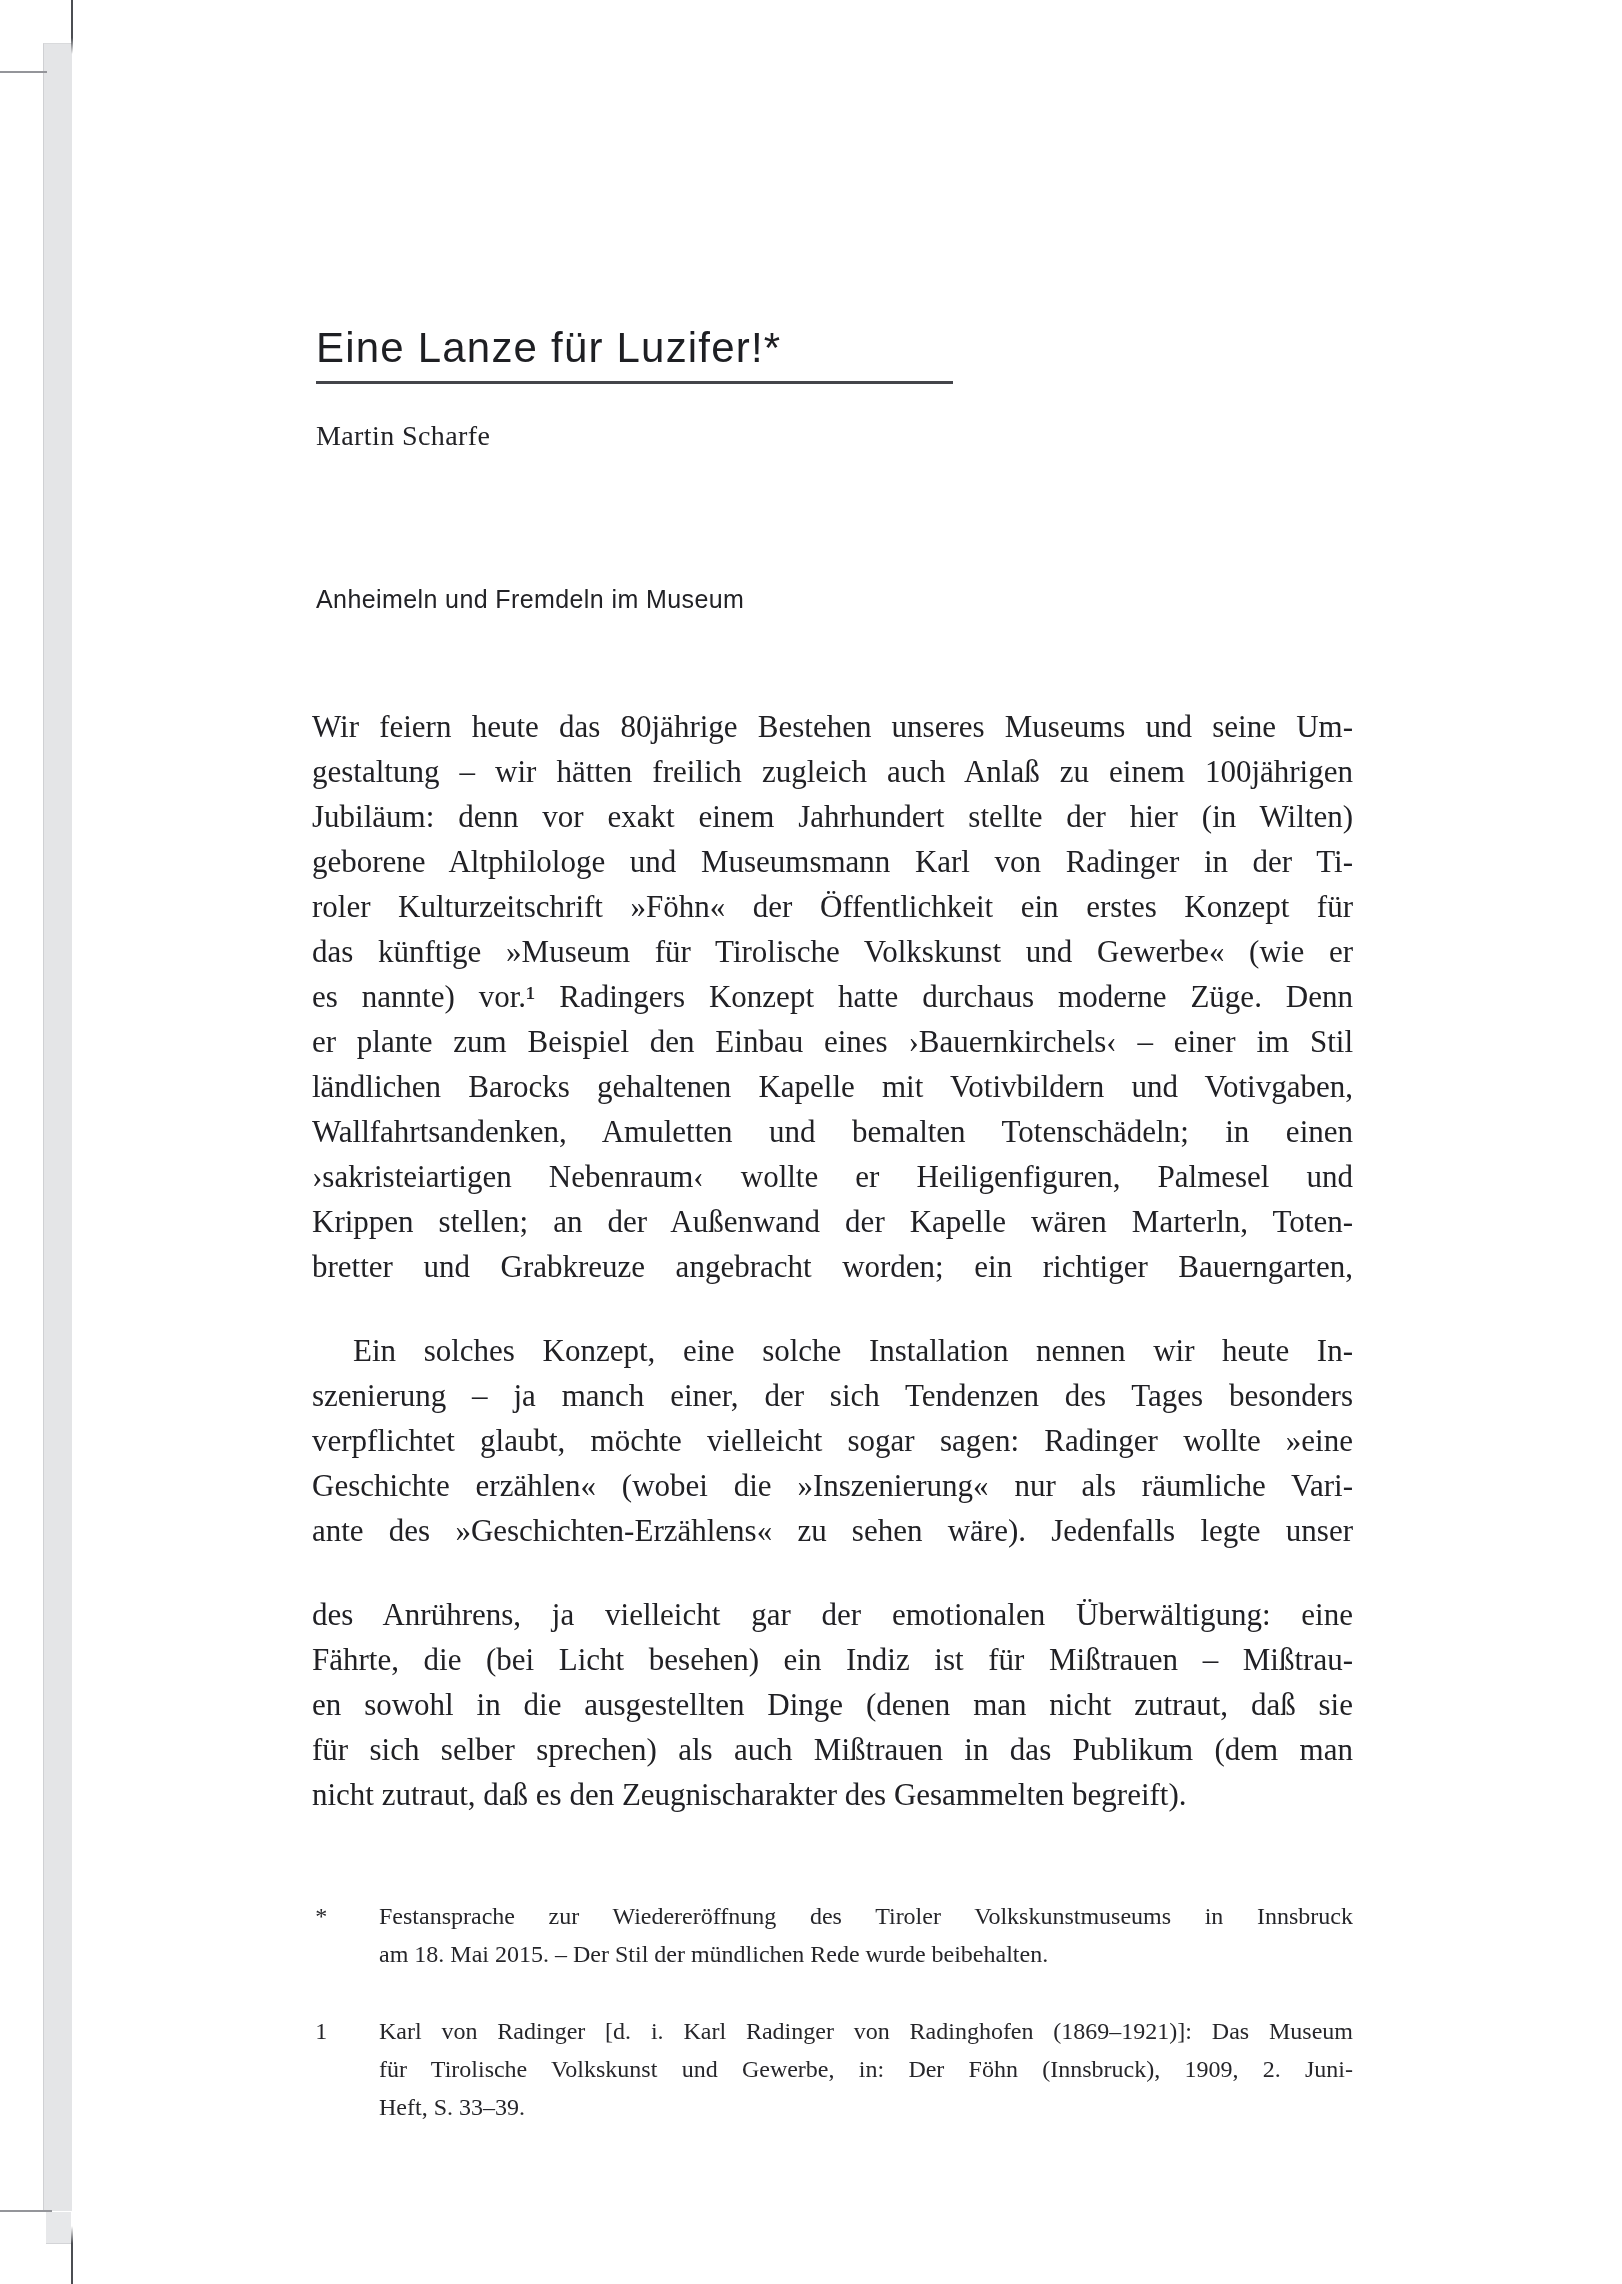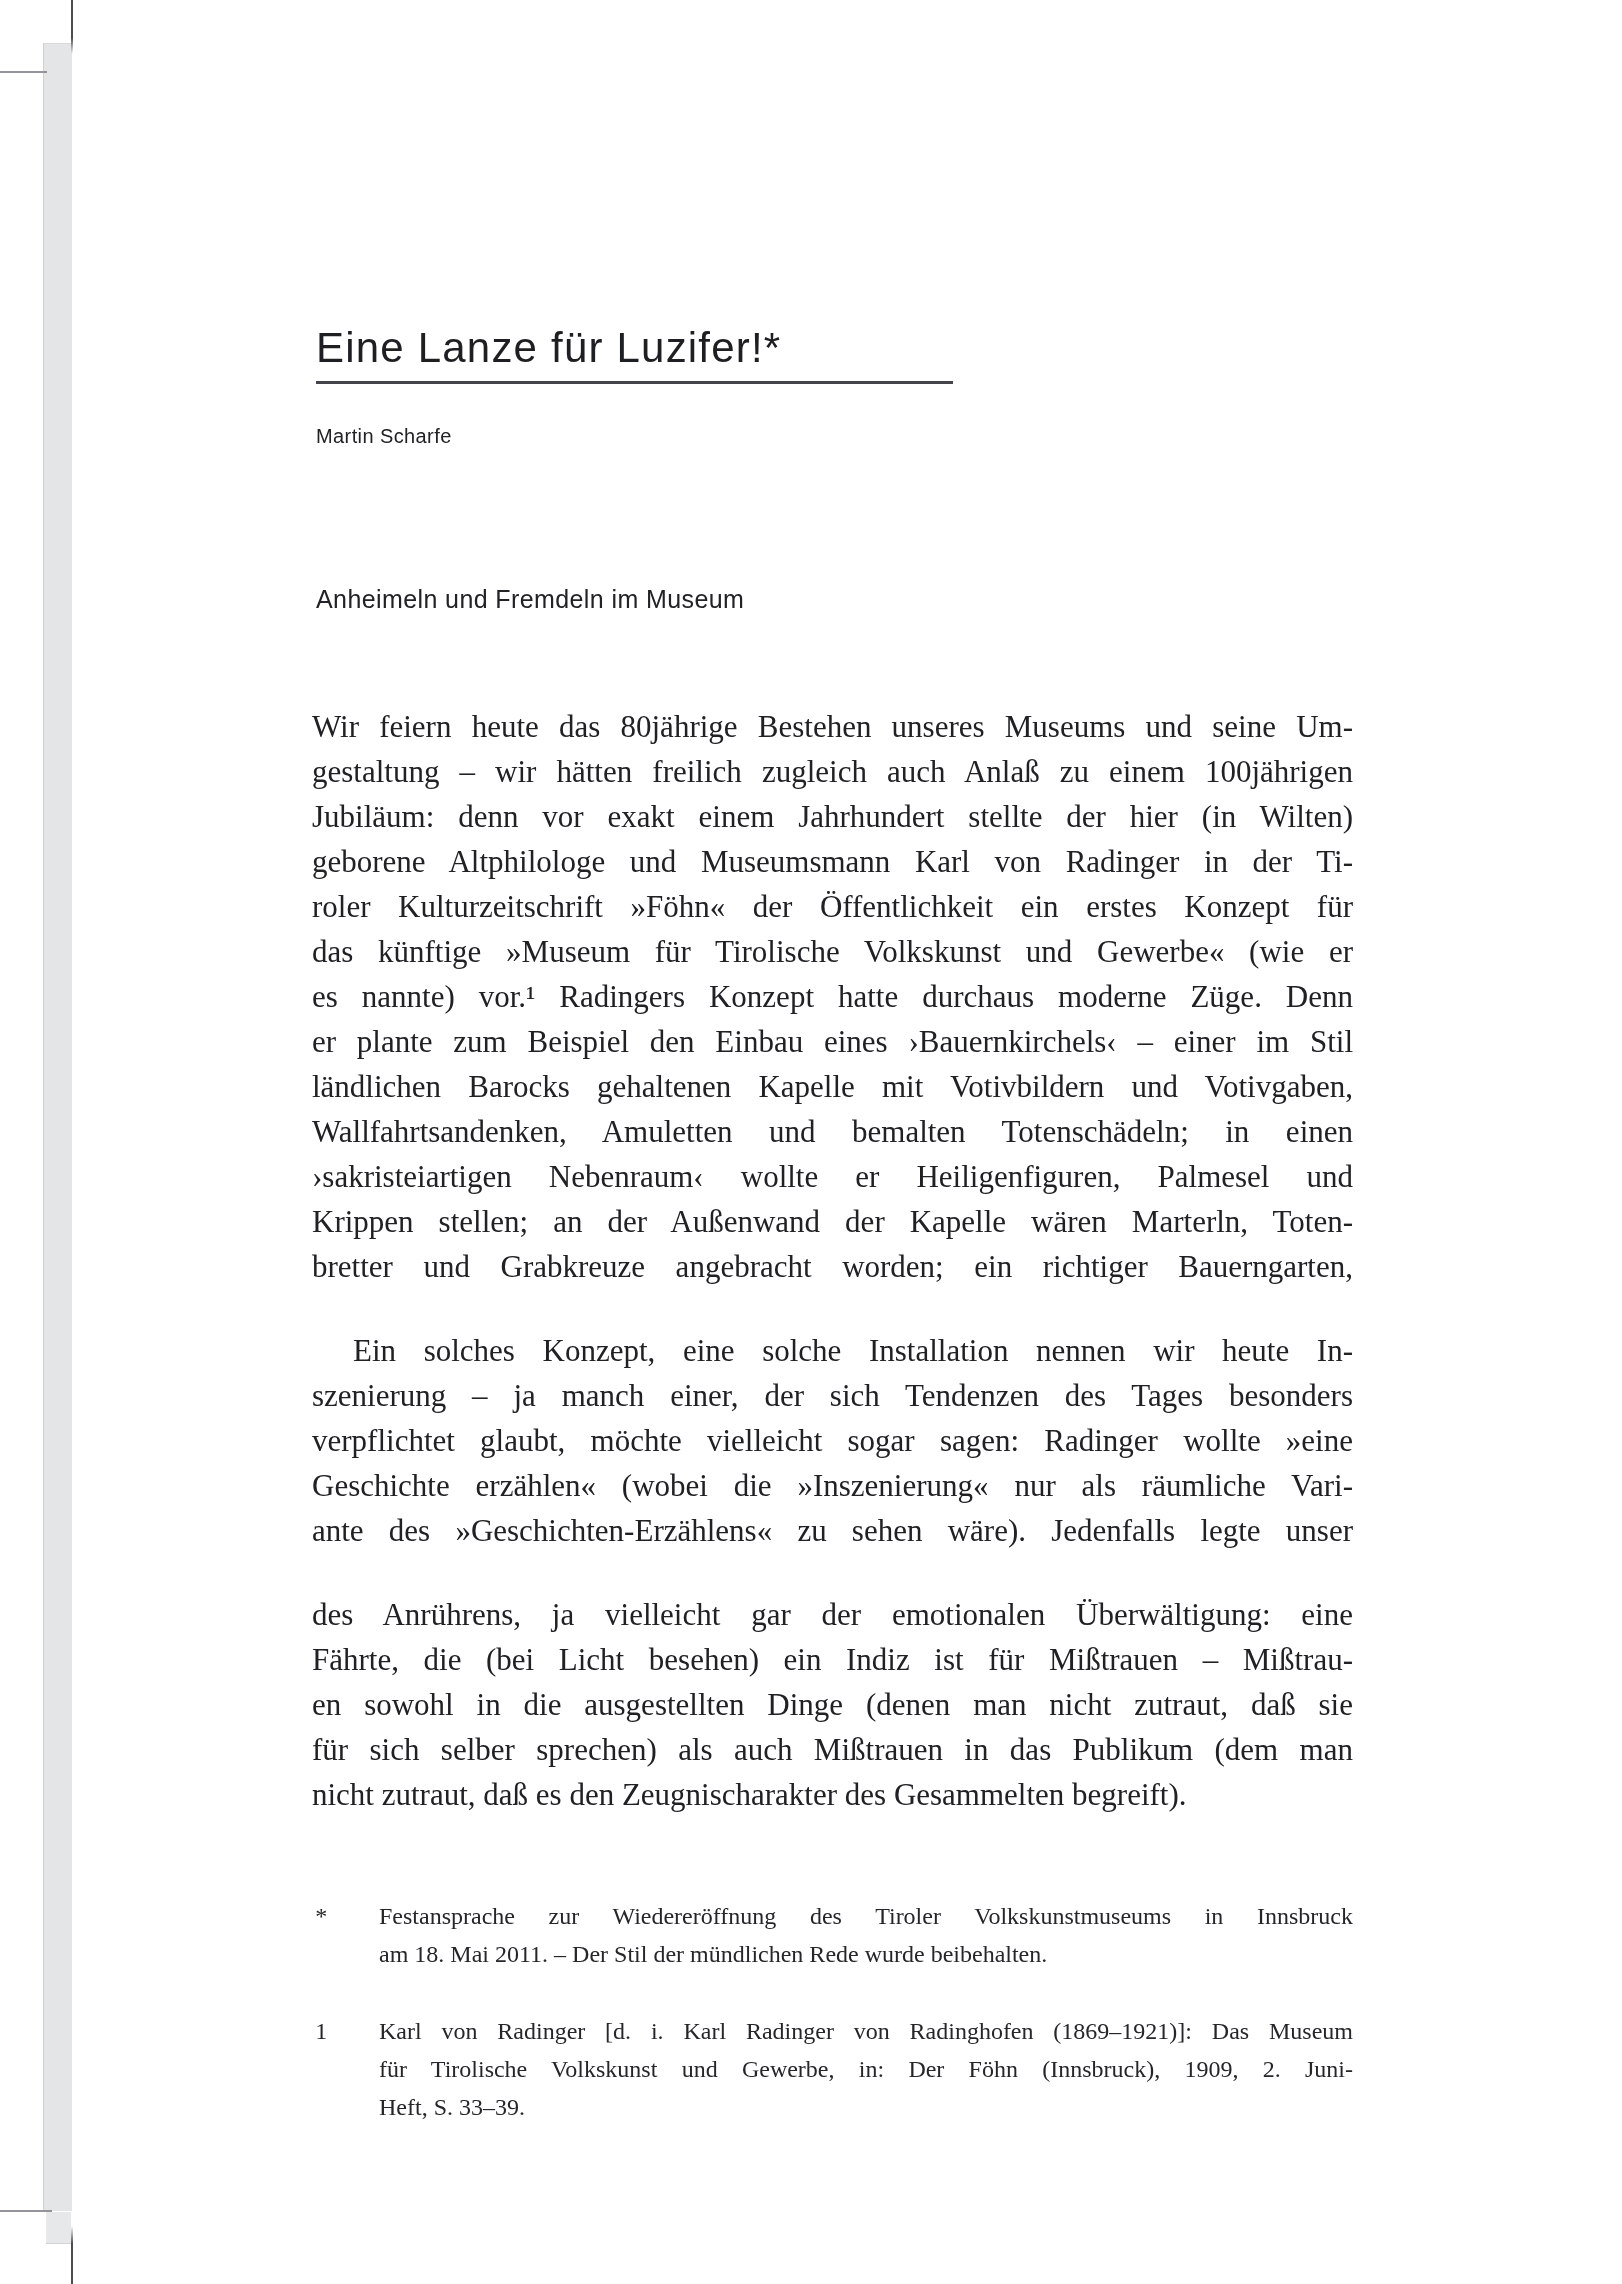--- a/index.html
+++ b/index.html
@@ -47,22 +47,22 @@
     font-family: "Liberation Sans", sans-serif;
     font-size: 42px; line-height: 61px; font-weight: 400;
     letter-spacing: 1.2px; color: #1e1f23; white-space: nowrap;
   }
   .title-rule {
     position: absolute; left: 316px; top: 381px; width: 637px; height: 3.2px;
     background: #44454a;
   }
   .author {
     position: absolute; left: 316px; top: 420px;
-    font-family: Liberation Sans, sans-serif;
-    font-size: 20px; line-height: 32px; color: #222226;
+    font-family: Liberation Serif, serif;
+    font-size: 28px; line-height: 32px; color: #222226;
     letter-spacing: 0.4px; white-space: nowrap;
   }
   .section-heading {
     position: absolute; left: 316px; top: 583px;
     font-family: "Liberation Sans", sans-serif;
     font-size: 25px; line-height: 32px; color: #222226;
     letter-spacing: 0.4px; white-space: nowrap;
   }
 
   
@@ -129,21 +129,21 @@
 en sowohl in die ausgestellten Dinge (denen man nicht zutraut, daß sie
 für sich selber sprechen) als auch Mißtrauen in das Publikum (dem man</div>
     <div class="plain">nicht zutraut, daß es den Zeugnischarakter des Gesammelten begreift).</div>
   </div>
 
   <div class="footnotes">
     <div class="footnote">
       <span class="fn-marker">*</span>
       <div class="fn-text">
         <div class="just">Festansprache zur Wiedereröffnung des Tiroler Volkskunstmuseums in Innsbruck</div>
-        <div class="plain">am 18. Mai 2011. – Der Stil der mündlichen Rede wurde beibehalten.</div>
+        <div class="plain">am 18. Mai 2015. – Der Stil der mündlichen Rede wurde beibehalten.</div>
       </div>
     </div>
     <div class="footnote">
       <span class="fn-marker">1</span>
       <div class="fn-text">
         <div class="just">Karl von Radinger [d. i. Karl Radinger von Radinghofen (1869–1921)]: Das Museum
 für Tirolische Volkskunst und Gewerbe, in: Der Föhn (Innsbruck), 1909, 2. Juni-</div>
         <div class="plain">Heft, S. 33–39.</div>
       </div>
     </div>

